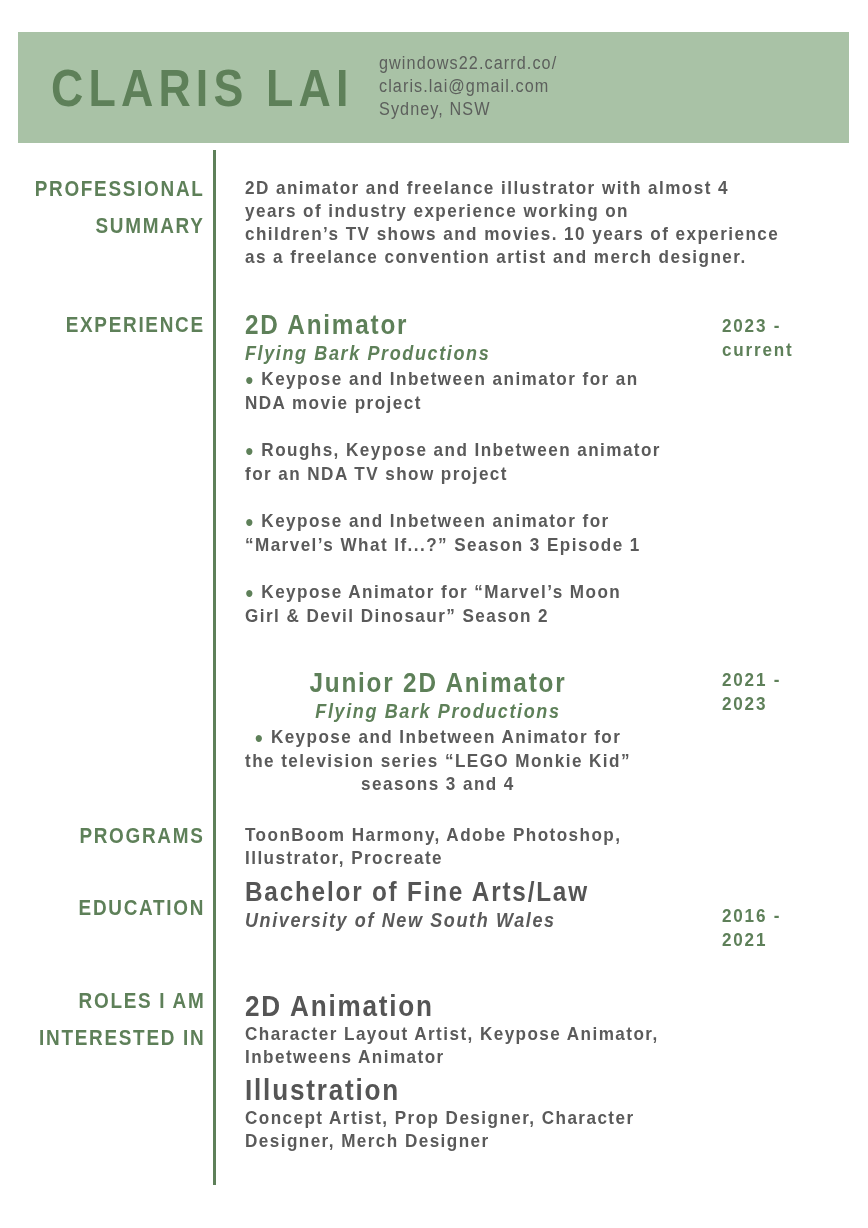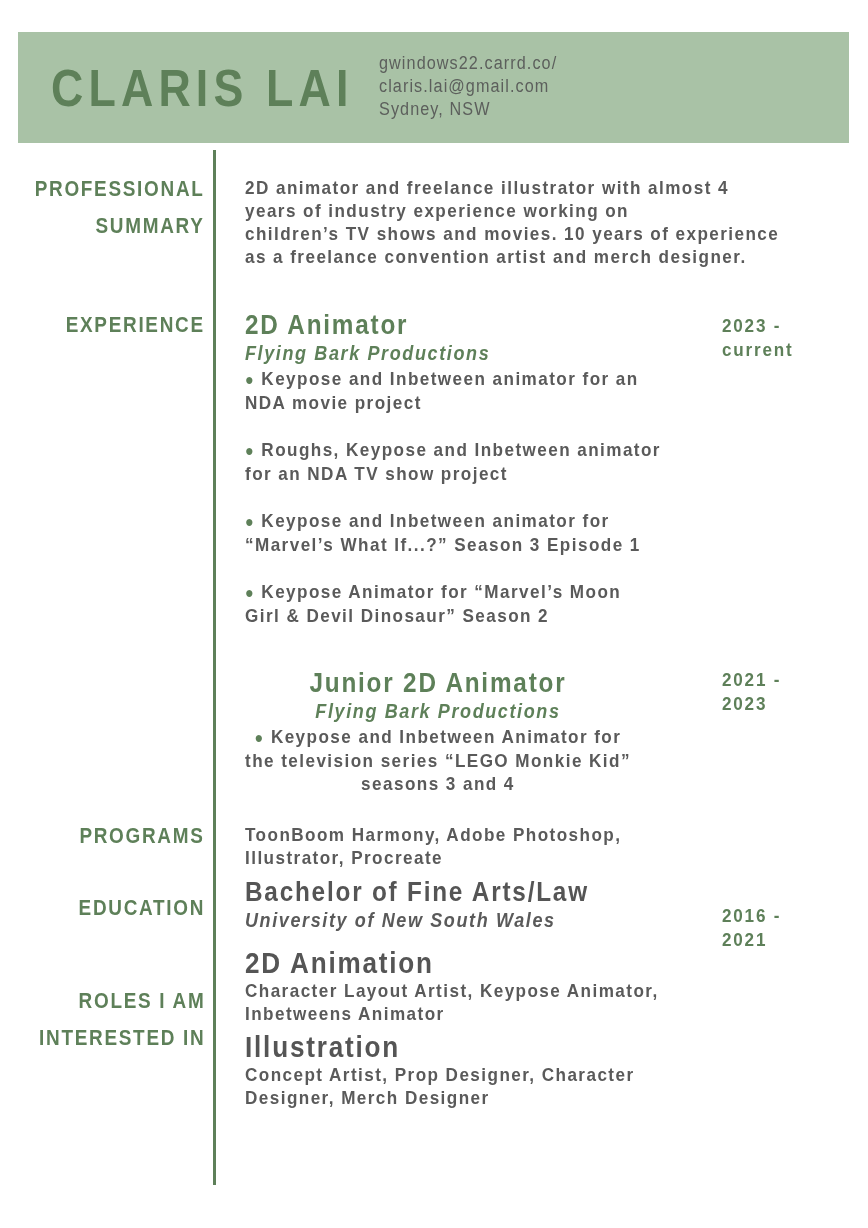--- a/index.html
+++ b/index.html
@@ -151,21 +151,21 @@
 </div>
 <div class="dates" style="top:904px;">
   <div>2016 -</div>
   <div>2021</div>
 </div>
 
 <div class="label" style="top:982px;">
   <div>ROLES I AM</div>
   <div>INTERESTED IN</div>
 </div>
-<div class="content" style="top:947px;">
+<div class="content" style="top:990px;">
   <div class="role-head">2D Animation</div>
   <div class="body-text">
     <div>Character Layout Artist, Keypose Animator,</div>
     <div>Inbetweens Animator</div>
   </div>
   <div class="role-head" style="margin-top:6px;">Illustration</div>
   <div class="body-text">
     <div>Concept Artist, Prop Designer, Character</div>
     <div>Designer, Merch Designer</div>
   </div>

